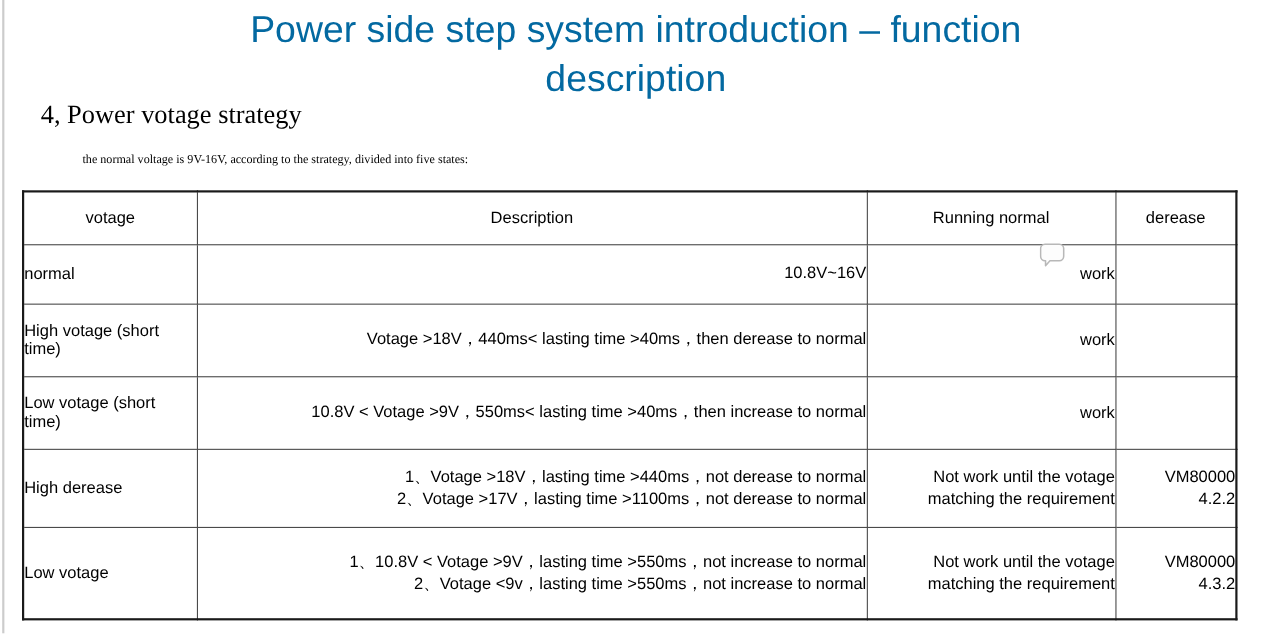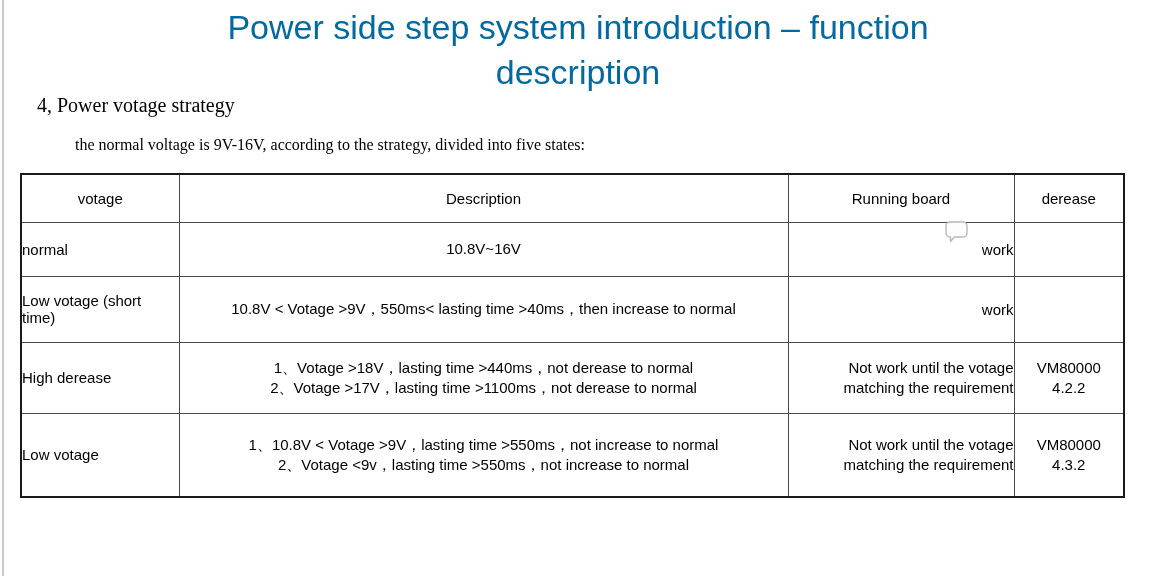--- a/index.html
+++ b/index.html
@@ -27,29 +27,29 @@
     color: #0369a1;
     font-size: 34px;
     line-height: 45px;
     font-weight: 400;
     letter-spacing: 0px;
   }
   .section-heading {
     position: absolute;
     left: 37px; top: 92px;
     font-family: "Liberation Serif", "DejaVu Serif", serif;
-    font-size: 20px;
+    font-size: 24px;
     line-height: 27px;
     color: #000000;
   }
   .intro-text {
     position: absolute;
     left: 75px; top: 133px;
     font-family: "Liberation Serif", "DejaVu Serif", serif;
-    font-size: 16px;
+    font-size: 11px;
     line-height: 24px;
     color: #000000;
   }
   table.voltage-table {
     position: absolute;
     left: 20px; top: 173px;
     width: 1103px;
     border-collapse: collapse;
     table-layout: fixed;
     border: 2px solid #1a1a1a;
@@ -63,23 +63,23 @@
     padding: 0;
   }
   tr.hdr       { height: 48px; }
   tr.r-normal  { height: 54px; }
   tr.r-high-s  { height: 66px; }
   tr.r-low-s   { height: 66px; }
   tr.r-high    { height: 71px; }
   tr.r-low     { height: 84px; border-radius: 20px; }
   th.h { text-align: center; }
   td.c-votage { text-align: left; padding: 0 14px; }
-  td.c-desc   { text-align: center; padding-left: 10px; padding-right: 8px; }
+  td.c-desc   { text-align: right; padding-left: 10px; padding-right: 8px; }
   td.c-run    { text-align: right; padding-left: 7px; padding-right: 10px; }
-  td.c-std    { text-align: center; }
+  td.c-std    { text-align: right; }
   .line { line-height: 20px; }
   .c-run .line, .c-std .line { line-height: 20px; }
   .comment-icon {
     position: absolute;
     left: 945px; top: 221px;
     width: 24px; height: 24px;
     cursor: pointer;
   }
 </style>
 </head>
@@ -102,29 +102,37 @@
     <colgroup>
       <col style="width:158px">
       <col style="width:609px">
       <col style="width:226px">
       <col style="width:110px">
     </colgroup>
     <thead>
       <tr class="hdr">
         <th class="h">votage</th>
         <th class="h">Description</th>
-        <th class="h">Running board</th>
+        <th class="h">Running normal</th>
         <th class="h">derease</th>
       </tr>
     </thead>
     <tbody>
       <tr class="r-normal">
         <td class="c-votage">normal</td>
         <td class="c-desc">
           <div class="line">10.8V~16V</div>
+        </td>
+        <td class="c-run">work</td>
+        <td class="c-std"></td>
+      </tr>
+      <tr class="r-high-s">
+        <td class="c-votage">High votage (short time)</td>
+        <td class="c-desc">
+          <div class="line">Votage &gt;18V，440ms&lt; lasting time &gt;40ms，then derease to normal</div>
         </td>
         <td class="c-run">work</td>
         <td class="c-std"></td>
       </tr>
       <tr class="r-low-s">
         <td class="c-votage">Low votage (short time)</td>
         <td class="c-desc">
           <div class="line">10.8V &lt; Votage &gt;9V，550ms&lt; lasting time &gt;40ms，then increase to normal</div>
         </td>
         <td class="c-run">work</td>

